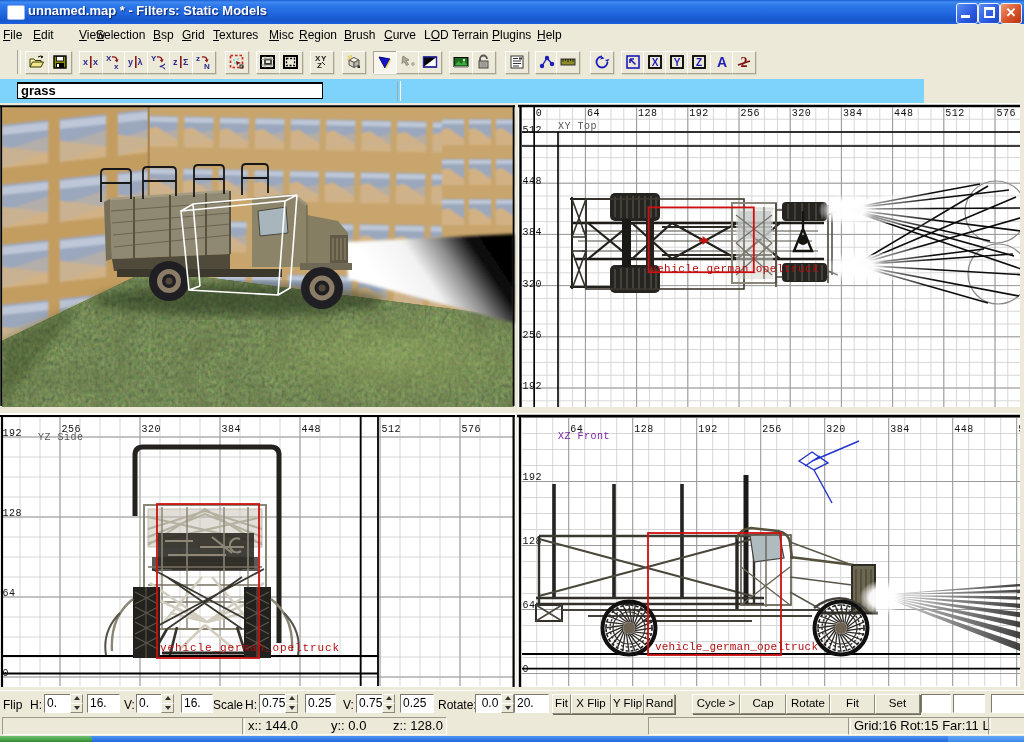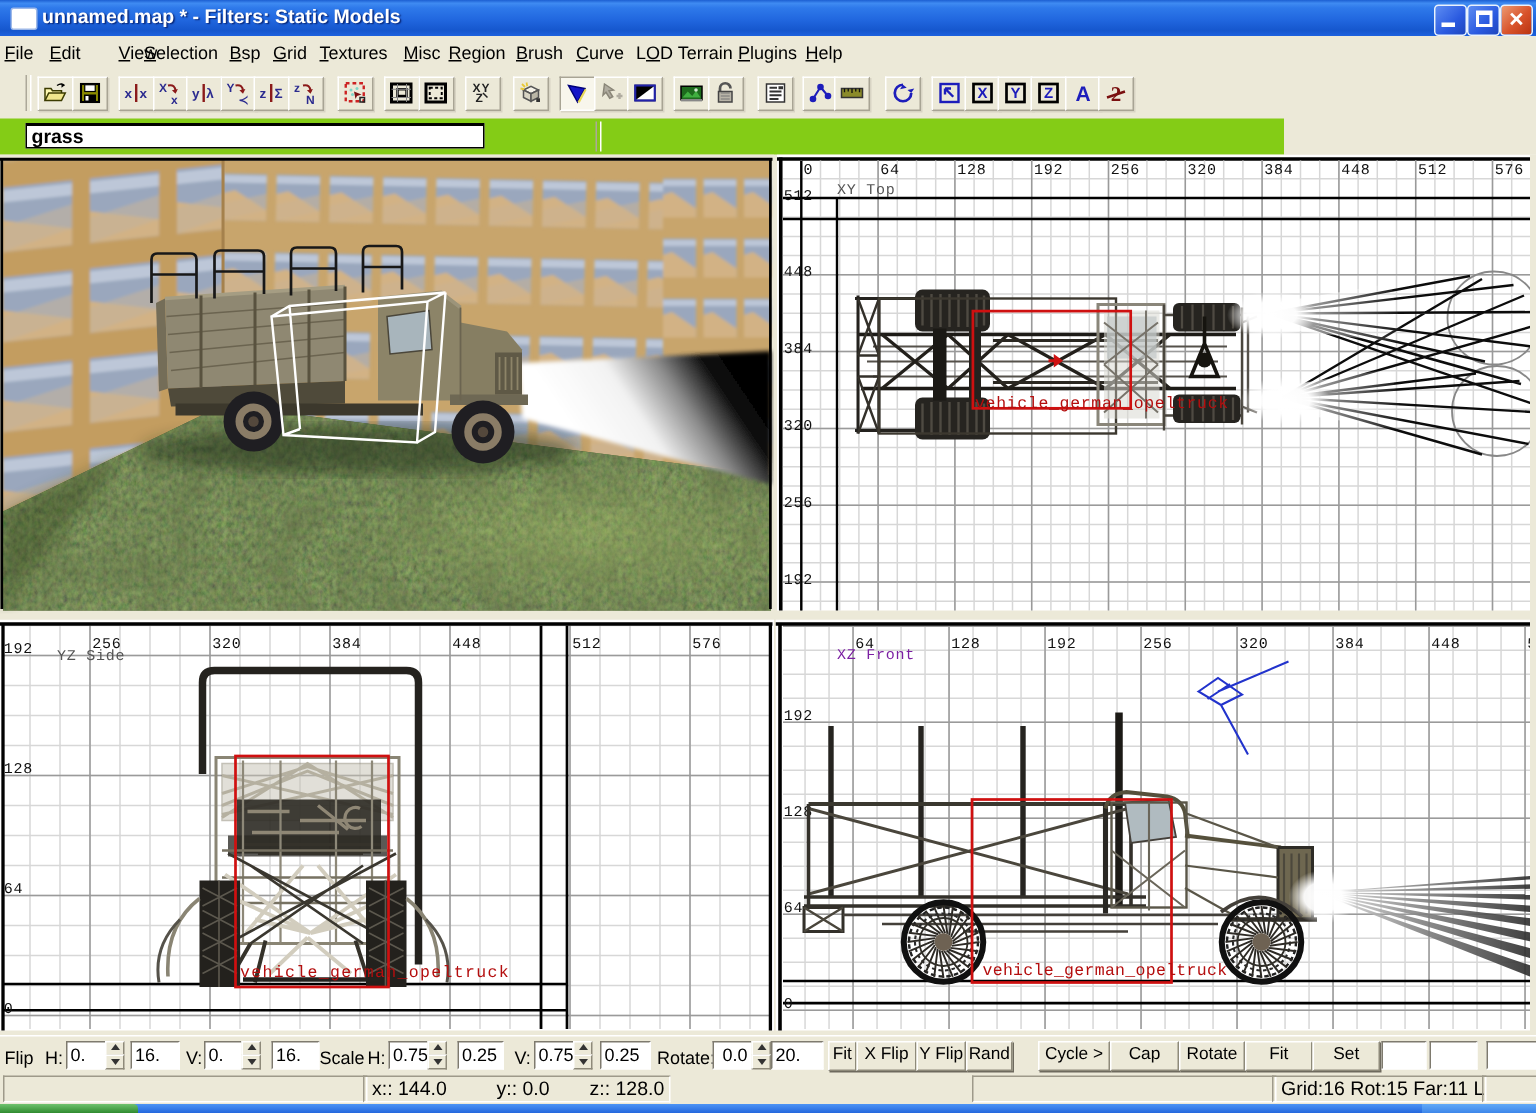--- a/index.html
+++ b/index.html
@@ -16,21 +16,21 @@
 #menu{left:0;top:24px;width:1024px;height:22px;background:#ece9d8;font-size:12px;color:#000;}
 #menu span{position:absolute;top:4px;}
 #menu u{text-decoration:underline;}
 
 #tbar{left:0;top:46px;width:1024px;height:33px;background:#ece9d8;}
 .tbtn2{position:absolute;top:5px;width:22px;height:21px;background:#ece9d8;
  border:1px solid;border-color:#fff #a8a494 #a8a494 #fff;box-shadow:1px 1px 0 #d8d4c4;}
 .tbtn2 svg{position:absolute;left:2px;top:1px;}
 .groove{position:absolute;width:2px;border-left:1px solid #aca899;border-right:1px solid #fff;}
 
-#frow{left:0;top:79px;width:856px;height:24px;background:#84cc16;}
+#frow{left:0;top:79px;width:924px;height:24px;background:#7dd3fc;}
 #grassbox{left:17px;top:3px;width:301px;height:14px;background:#fff;border:1px solid #000;
  border-top:2px solid #000;font-weight:bold;font-size:13px;color:#000;padding-left:3px;line-height:14px;}
 
 #bbar{left:0;top:690px;width:1024px;height:26px;background:#ece9d8;border-top:1px solid #fff;font-size:12px;}
 #bbar .lb{position:absolute;top:7px;color:#000;}
 .edit{position:absolute;top:3px;height:17px;background:#fff;border:1px solid;
  border-color:#7e7a6e #fff #fff #7e7a6e;font-size:12px;line-height:16px;padding-left:2px;color:#000;}
 .spin{position:absolute;width:11px;height:17px;top:3px;}
 .spin i{position:absolute;left:0;width:11px;height:8px;background:#ece9d8;border:1px solid;
  border-color:#fff #8e8a7a #8e8a7a #fff;}

